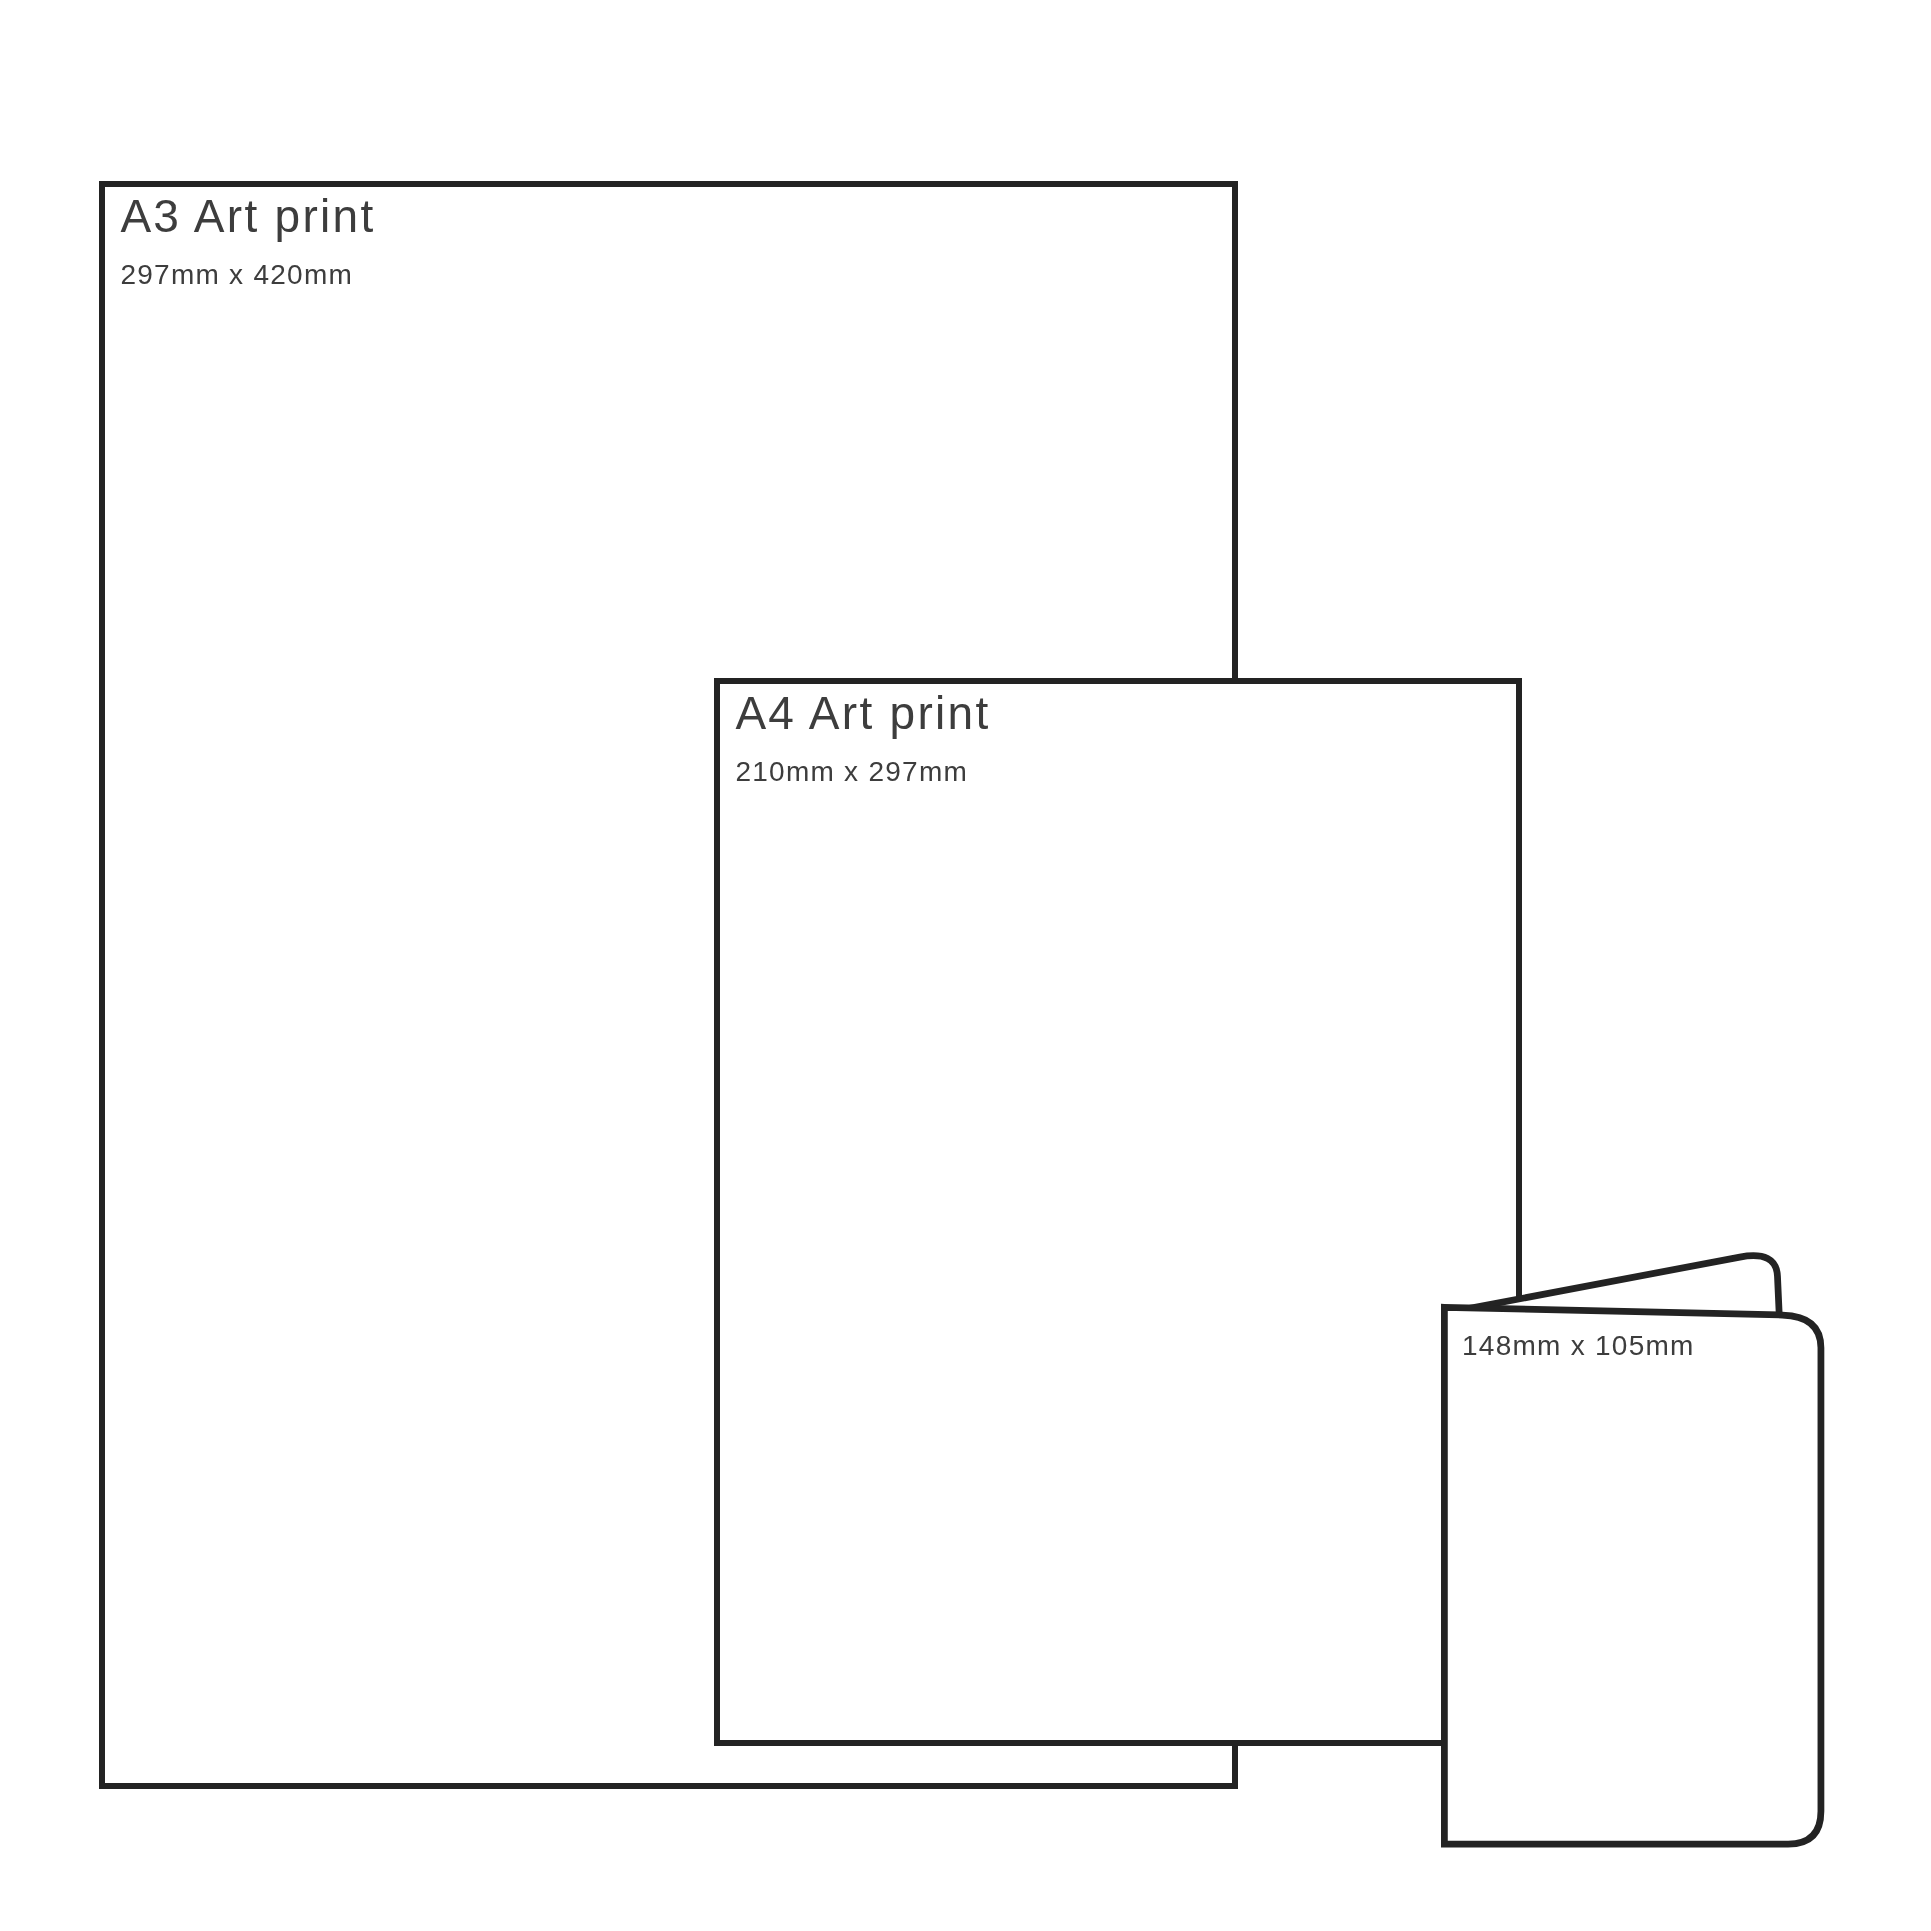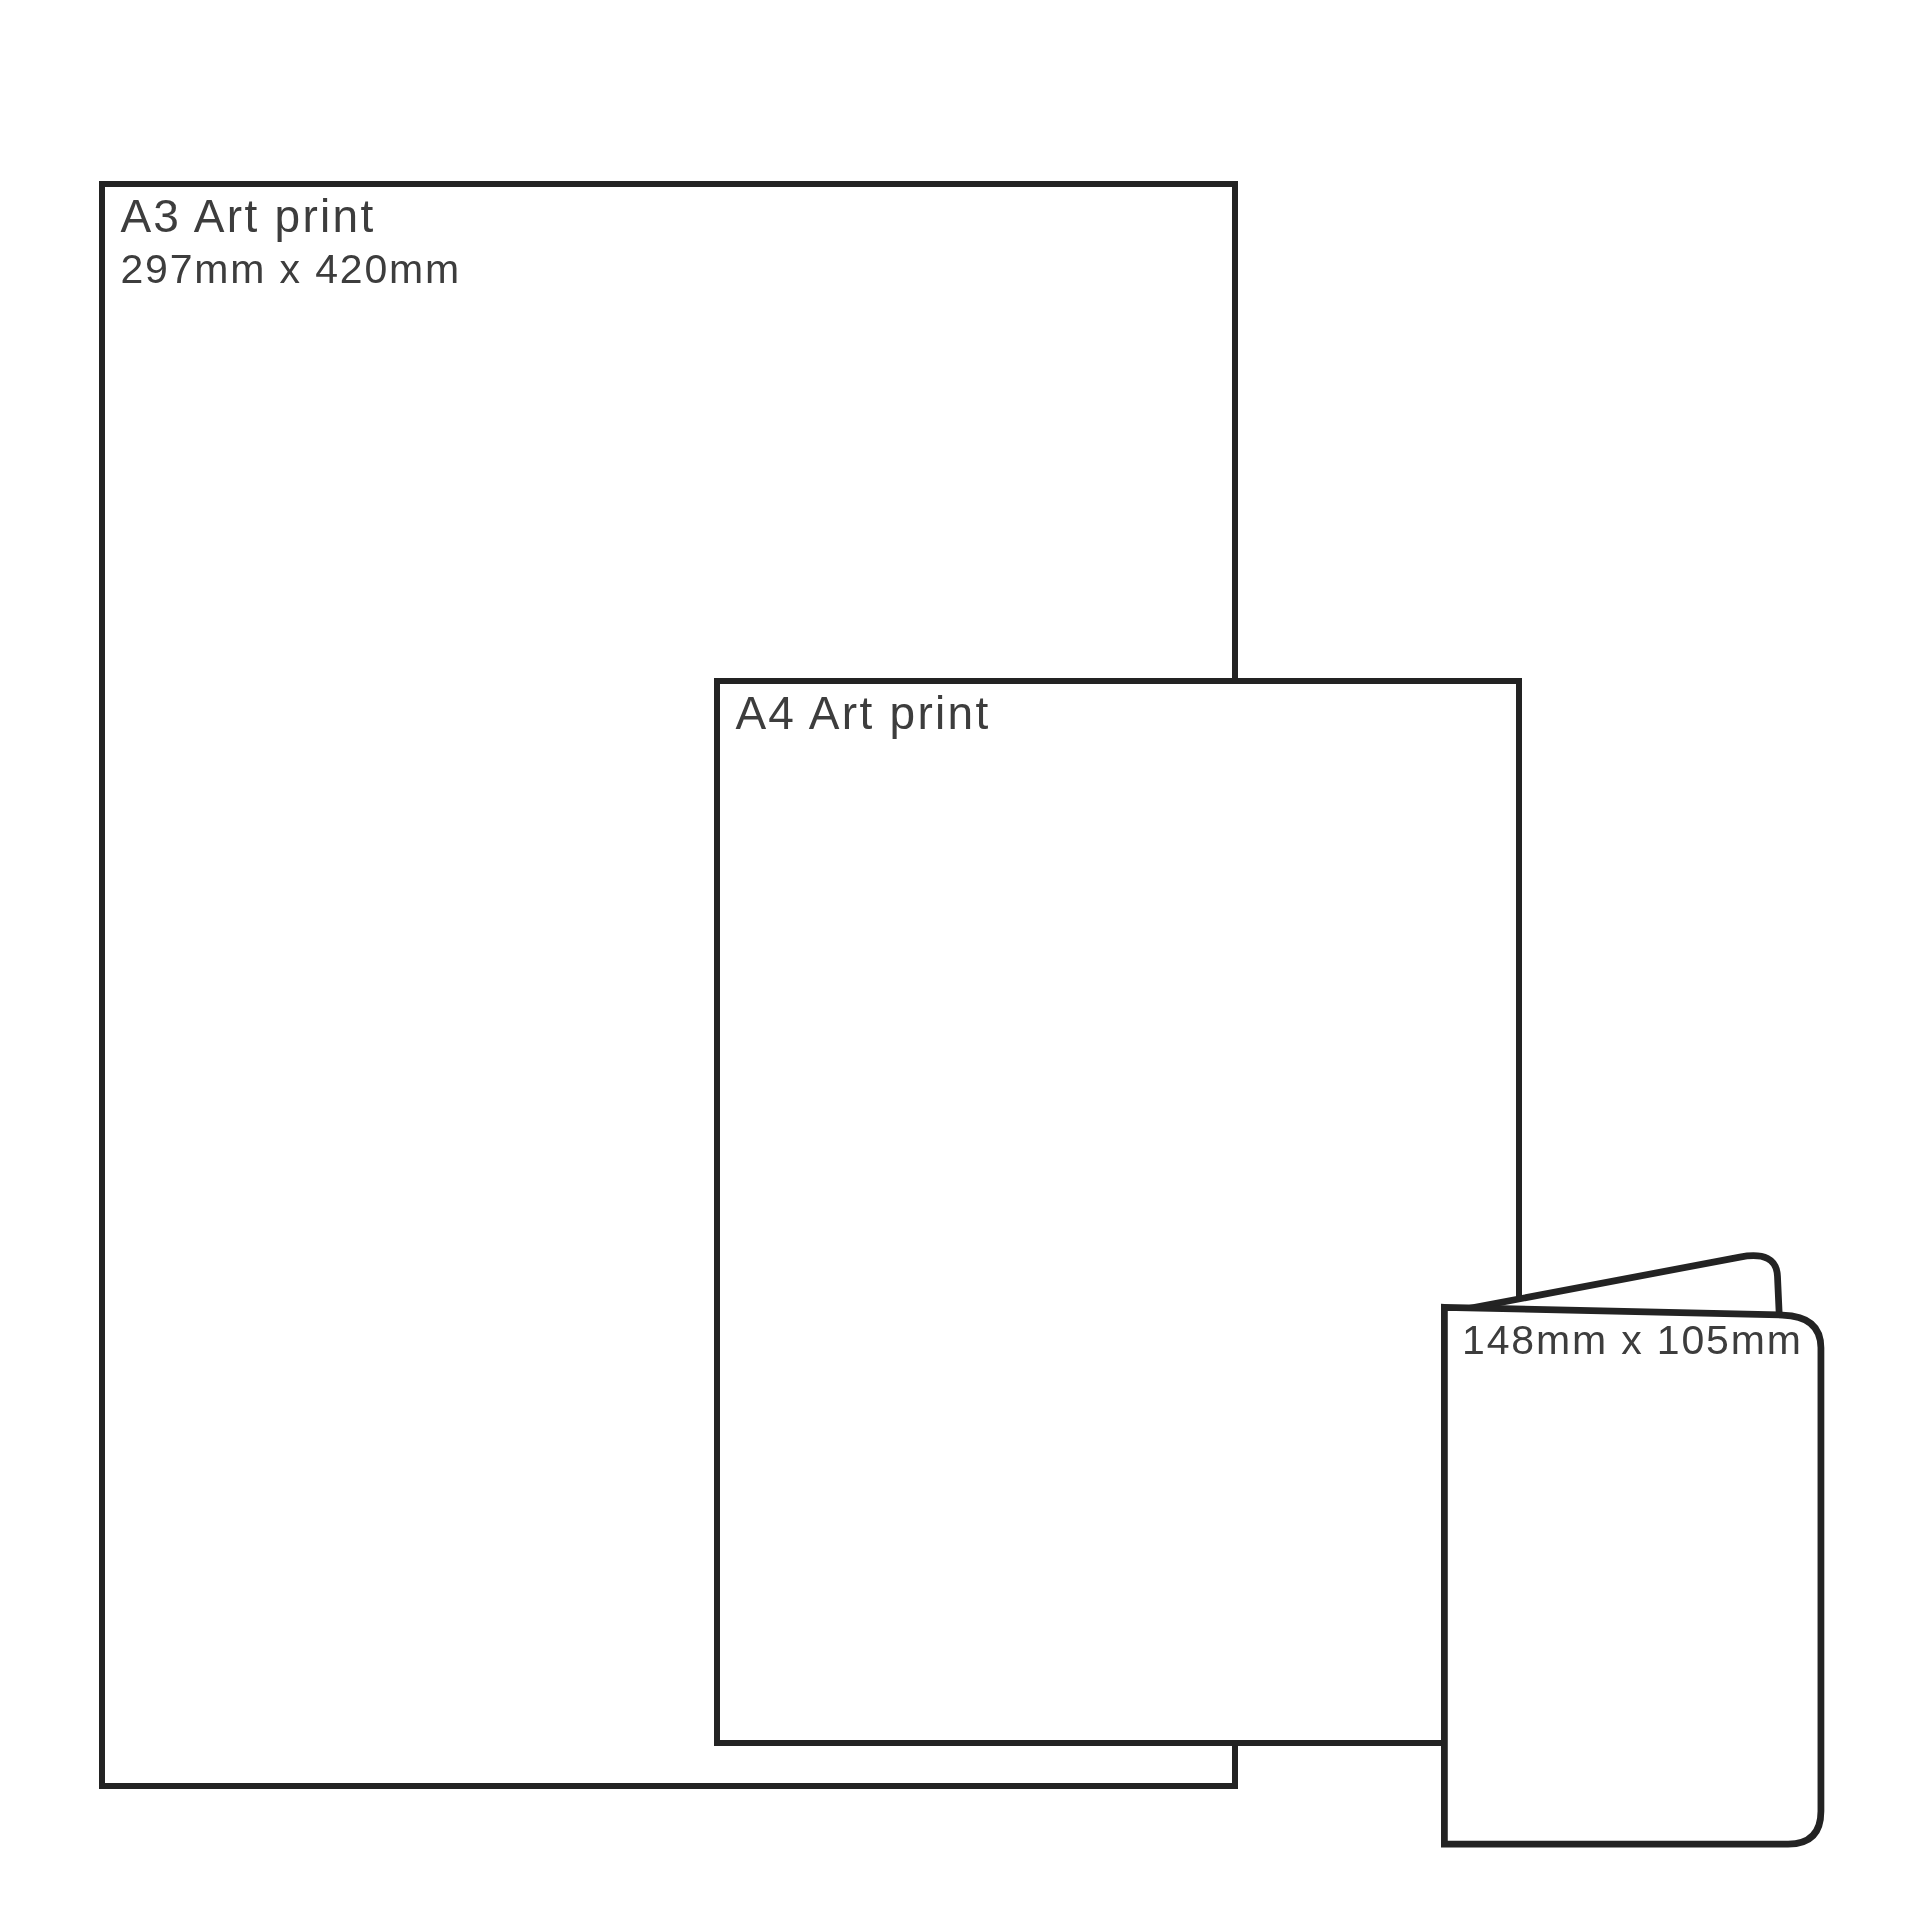--- a/index.html
+++ b/index.html
@@ -43,24 +43,24 @@
     font-weight: 300;
     white-space: nowrap;
   }
   .sheet .label { position: absolute; top: 3.9px; left: 15.4px; }
   .label .title {
     font-size: 46px;
     line-height: 1.12;
     letter-spacing: 0.05em;
   }
   .label .dims {
-    font-size: 41px;
+    font-size: 28px;
     line-height: 1.1;
     letter-spacing: 0.045em;
-    margin-top: 5px;
+    margin-top: 18px;
   }
   .card-label {
     position: absolute;
     left: 1462px; top: 1313px;
     z-index: 4;
   }
 </style>
 </head>
 <body>
 
@@ -69,20 +69,21 @@
   <div class="sheet a3">
     <div class="label">
       <div class="title">A3 Art print</div>
       <div class="dims">297mm x 420mm</div>
     </div>
   </div>
 
   <div class="sheet a4">
     <div class="label">
       <div class="title">A4 Art print</div>
+      <div class="dims">210mm x 297mm</div>
     </div>
   </div>
 
   <svg class="card-svg" viewBox="0 0 2000 2000">
     <path d="M 1496 1360 L 1802 1302 Q 1840 1295 1841 1322 L 1843 1366 L 1496 1366 Z"></path>
     <path d="M 1496 1354 L 1846 1362 Q 1886 1363 1886 1396 L 1886 1876 Q 1886 1910 1852 1910 L 1496 1910 Z"></path>
   </svg>
 
   <div class="label card-label">
     <div class="dims">148mm x 105mm</div>

